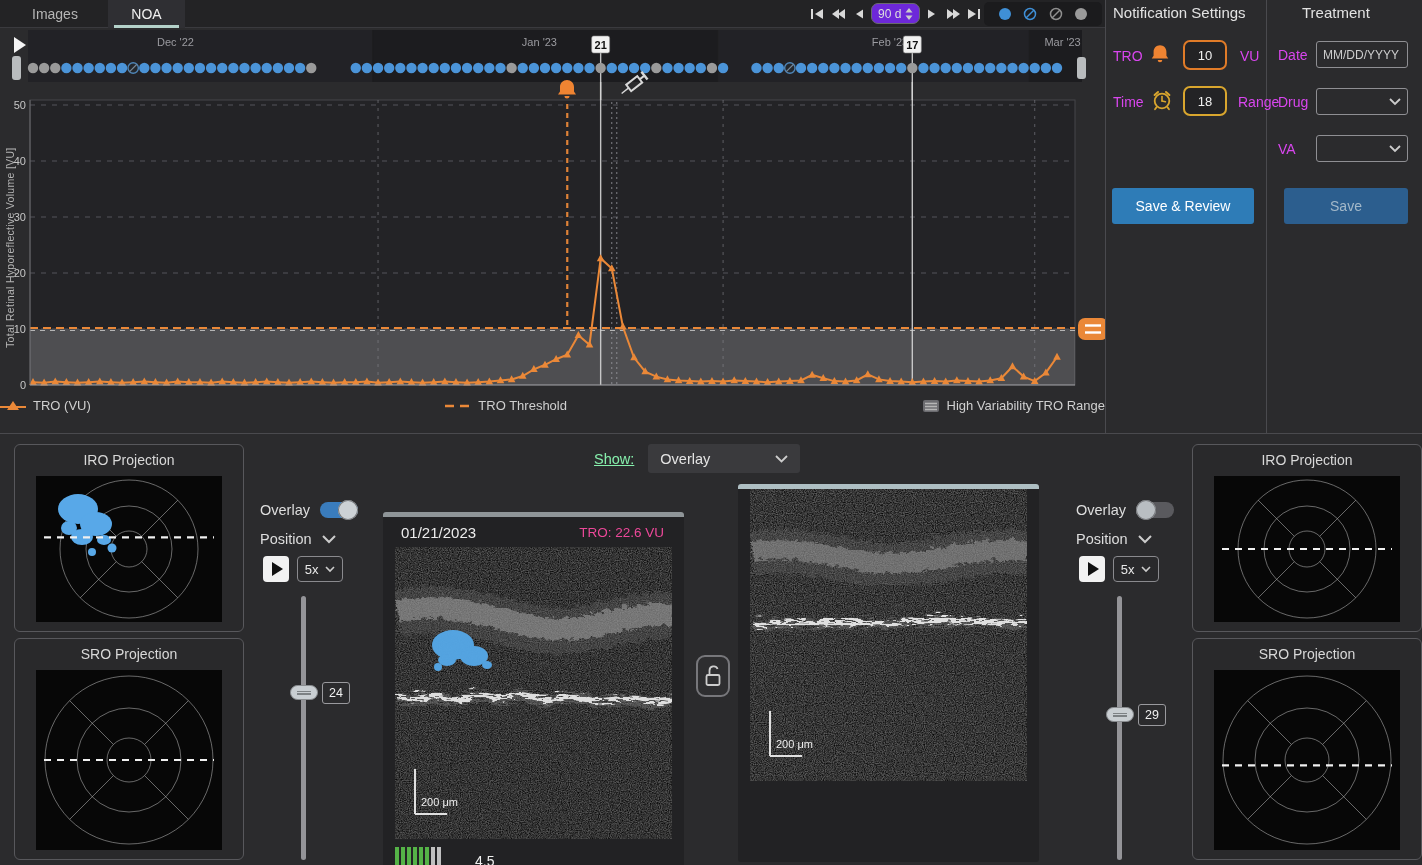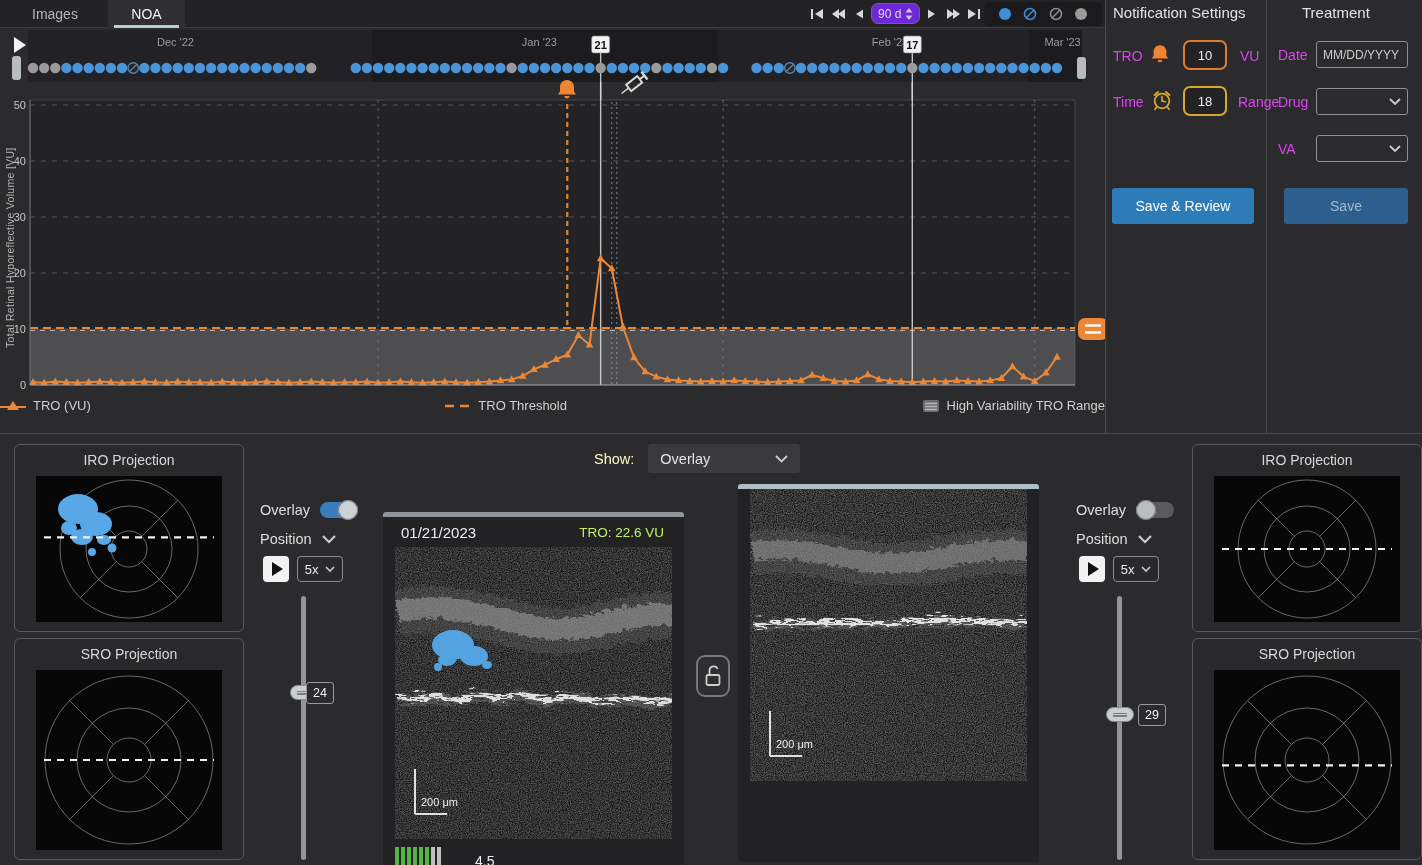--- a/index.html
+++ b/index.html
@@ -35,29 +35,29 @@
   .legend-item { display:flex; align-items:center; gap:7px; }
   .chart-icon { position:absolute; z-index:5; }
 
   
   .proj-panel { position:absolute; width:230px; border:1px solid #58585c; border-radius:6px; background:#29292b; }
   .proj-title { text-align:center; font-size:14px; color:#d8d8d8; margin-top:7px; }
   .proj-canvas { display:block; margin:8px auto 0 auto; background:#070707; }
   .oct-panel { position:absolute; width:301px; height:378px; background:#222224; border-radius:3px; }
   .oct-strip { height:5px; border-radius:3px 3px 0 0; }
   .oct-header { height:30px; display:flex; align-items:center; justify-content:space-between; padding:0 12px 0 18px; font-size:15px; color:#ececec; }
-  .oct-tro { font-size:13.5px; color:#bef264; padding:3px 8px; border-radius:3px; }
+  .oct-tro { font-size:13.5px; color:#ec4899; padding:3px 8px; border-radius:3px; }
   .oct-tro.hl { background:rgba(190,200,203,0.33); }
   .oct-img { display:block; margin:0 auto; }
   .quality-row { display:flex; align-items:flex-end; gap:6px; margin:8px 0 0 12px; }
   .qbars { display:flex; gap:2px; align-items:flex-end; }
   .qbar { width:4px; height:22px; }
   .qval { font-size:14px; color:#f0f0f0;margin-left:28px; }
   .show-row { position:absolute; top:444px; display:flex; align-items:center; gap:14px; }
-  .show-label { font-size:14.5px; color:#fef9c3; }
+  .show-label { font-size:14.5px; color:#86efac;text-decoration:underline; }
   .show-select { width:152px; height:29px; background:#3a3a3d; border-radius:3px; display:flex; align-items:center; justify-content:space-between; padding:0 12px; font-size:14.5px; color:#e4e4e4; }
 
   .ctrl-label { font-size:14.5px; color:#dedede; }
   .toggle { position:relative; width:38px; height:16px; border-radius:8px; background:#5a5a5e; }
   .toggle .knob { position:absolute; top:-2px; left:0; width:20px; height:20px; border-radius:50%; background:#b9bec2; box-shadow:0 0 0 1px #77797c inset; }
   .toggle.on { background:#3a7cbc; }
   .toggle.on .knob { left:18px; background:#ccd1d5; }
   .row-flex { position:absolute; display:flex; align-items:center; gap:10px; }
   .play-btn { width:26px; height:26px; background:#f2f2f2; border-radius:4px; display:flex; align-items:center; justify-content:center; }
   .play-tri { width:0; height:0; border-left:11px solid #111; border-top:7px solid transparent; border-bottom:7px solid transparent; margin-left:3px; }
@@ -557,21 +557,21 @@
       </div>
     <div class="speed-select">
       <span>5x</span>
       <svg width="10" height="7">
           <path d="M1 1 L5 5 L9 1" stroke="#cccccc" stroke-width="1.6" fill="none"></path>
         </svg>
     </div>
   </div>
   <div class="slider-track" style="left:301px; top:596px; height:264px"></div>
   <div class="slider-handle" style="left:290px; top:685px"></div>
-  <div class="slider-value" style="left:306px; top:682px">24</div>
+  <div class="slider-value" style="left:322px; top:682px">24</div>
 
   <div class="oct-panel" style="left:383px; top:512px">
     <div class="oct-strip" style="background:#8f9598"></div>
     <div class="oct-header">
       <span>01/21/2023</span>
       <span class="oct-tro">TRO: 22.6 VU</span>
     </div>
     <svg class="oct-img" width="277" height="292">
       <rect width="277" height="292" fill="#060606"></rect>
       <rect width="277" height="292" filter="url(#speckle)" opacity="0.36"></rect>

